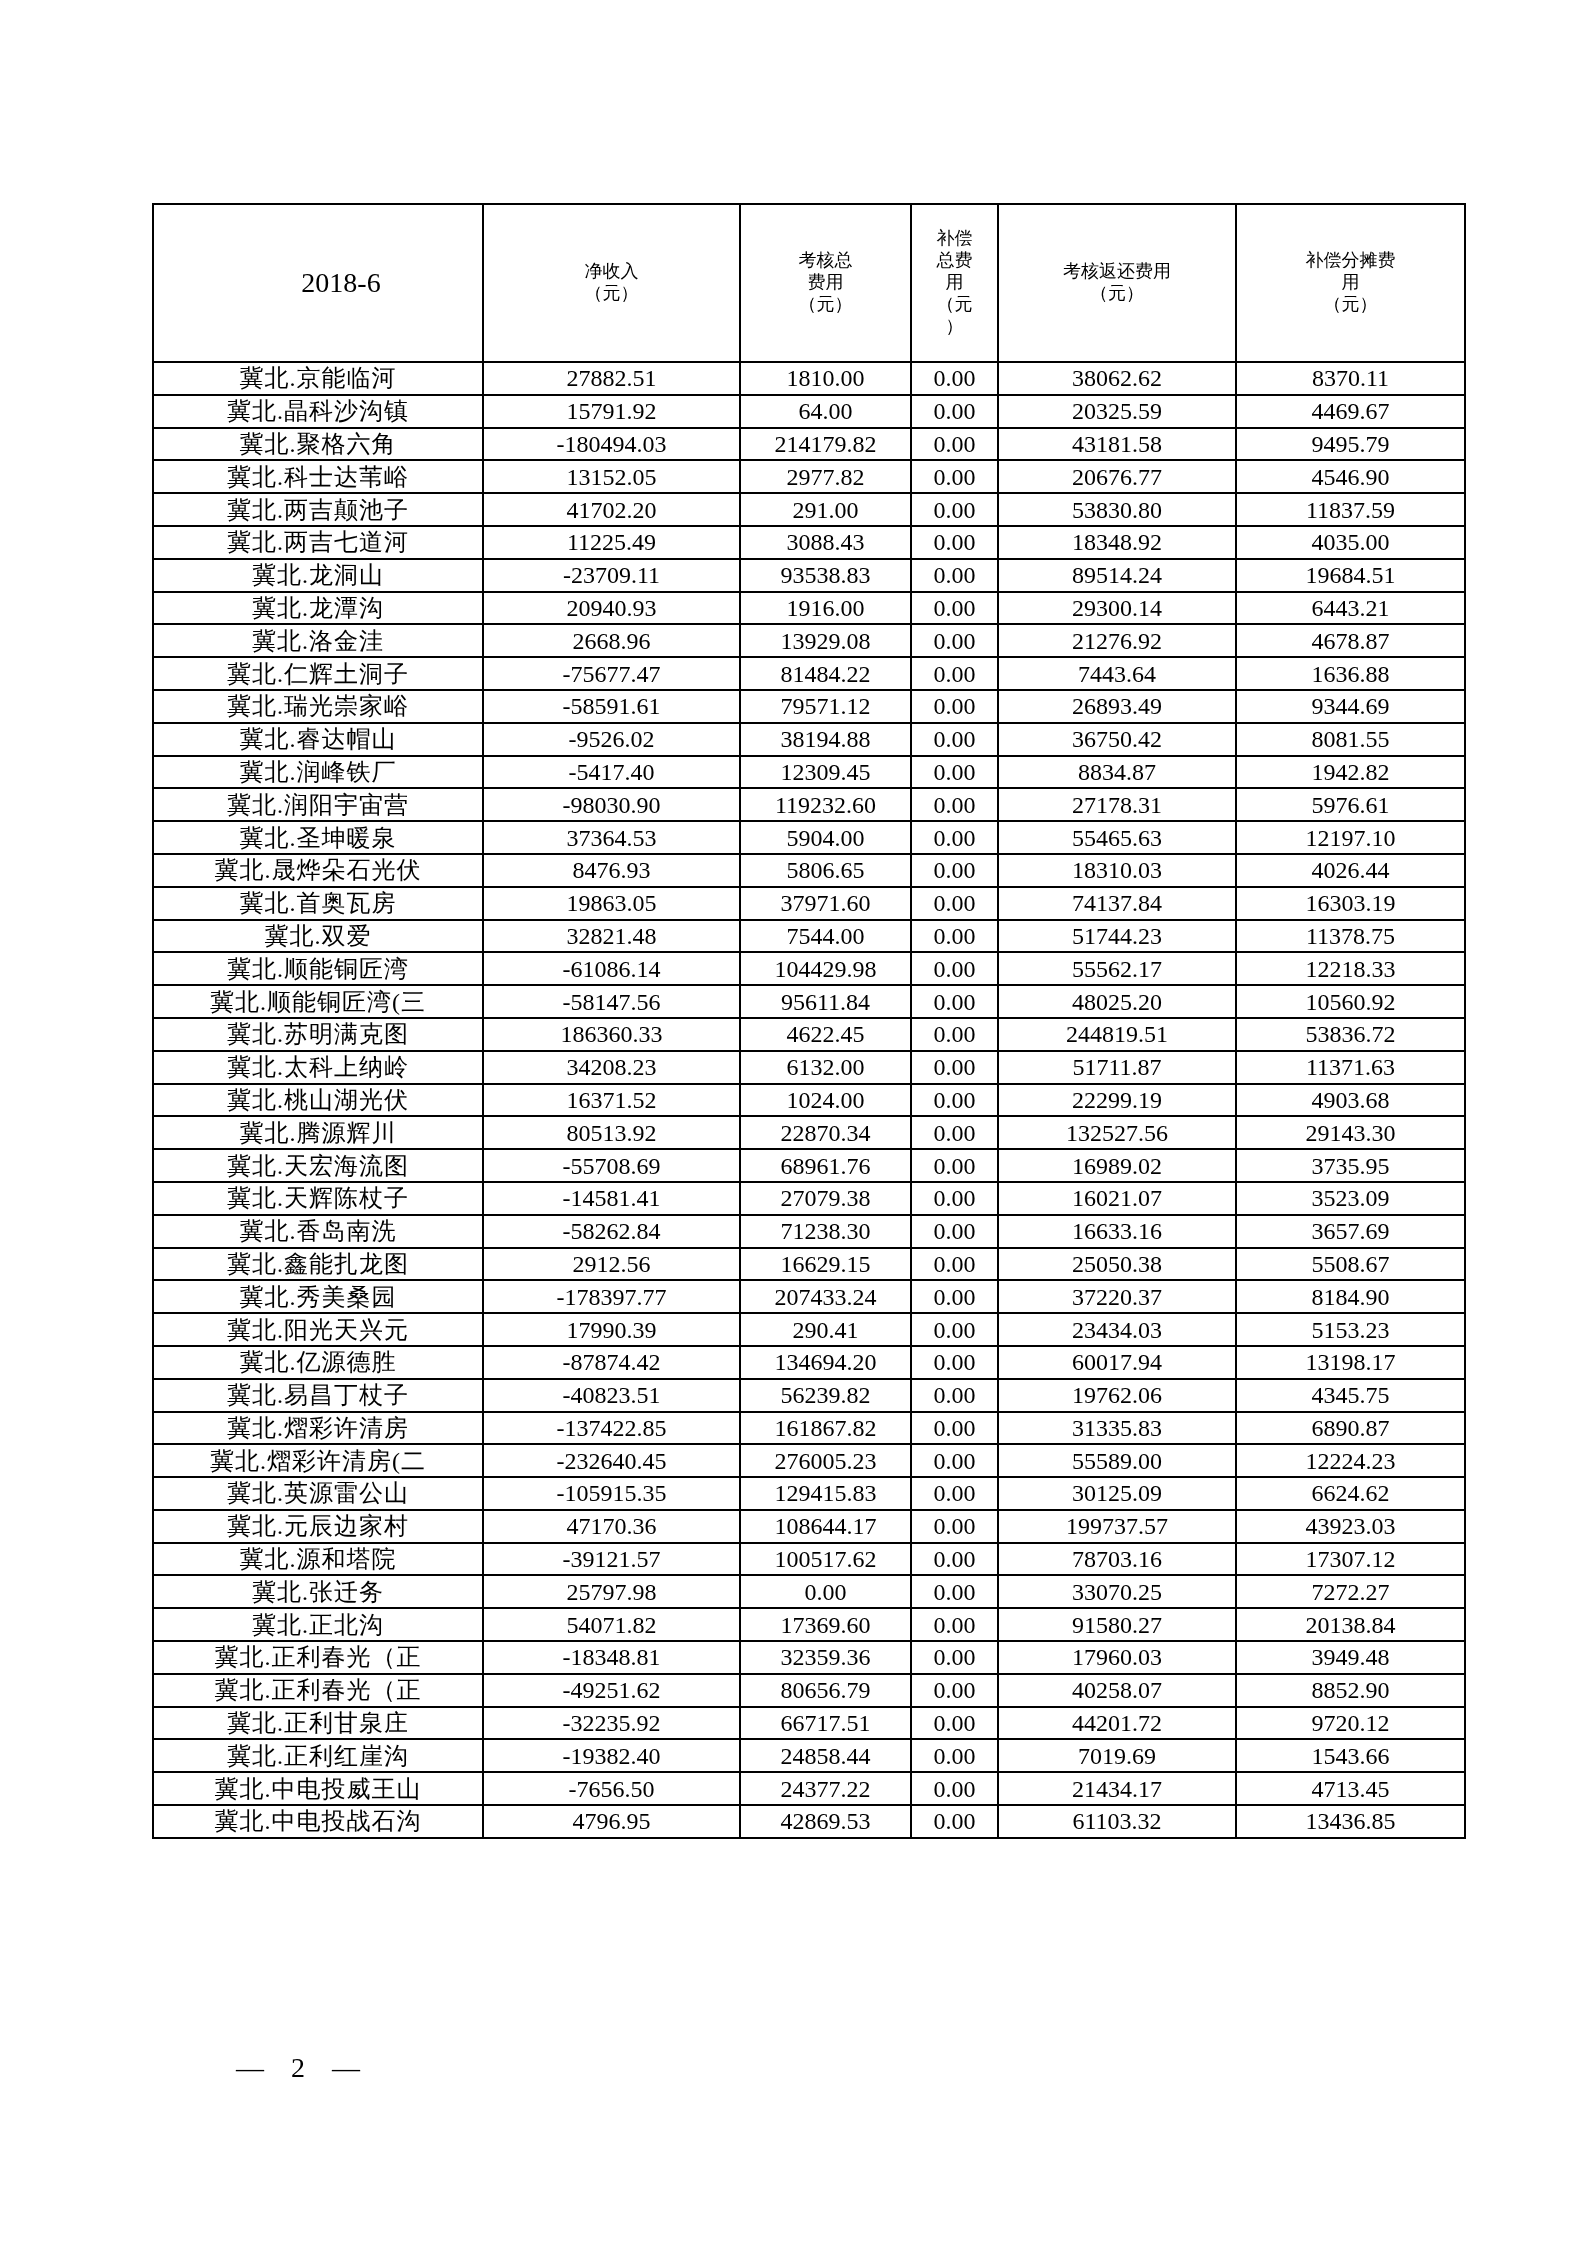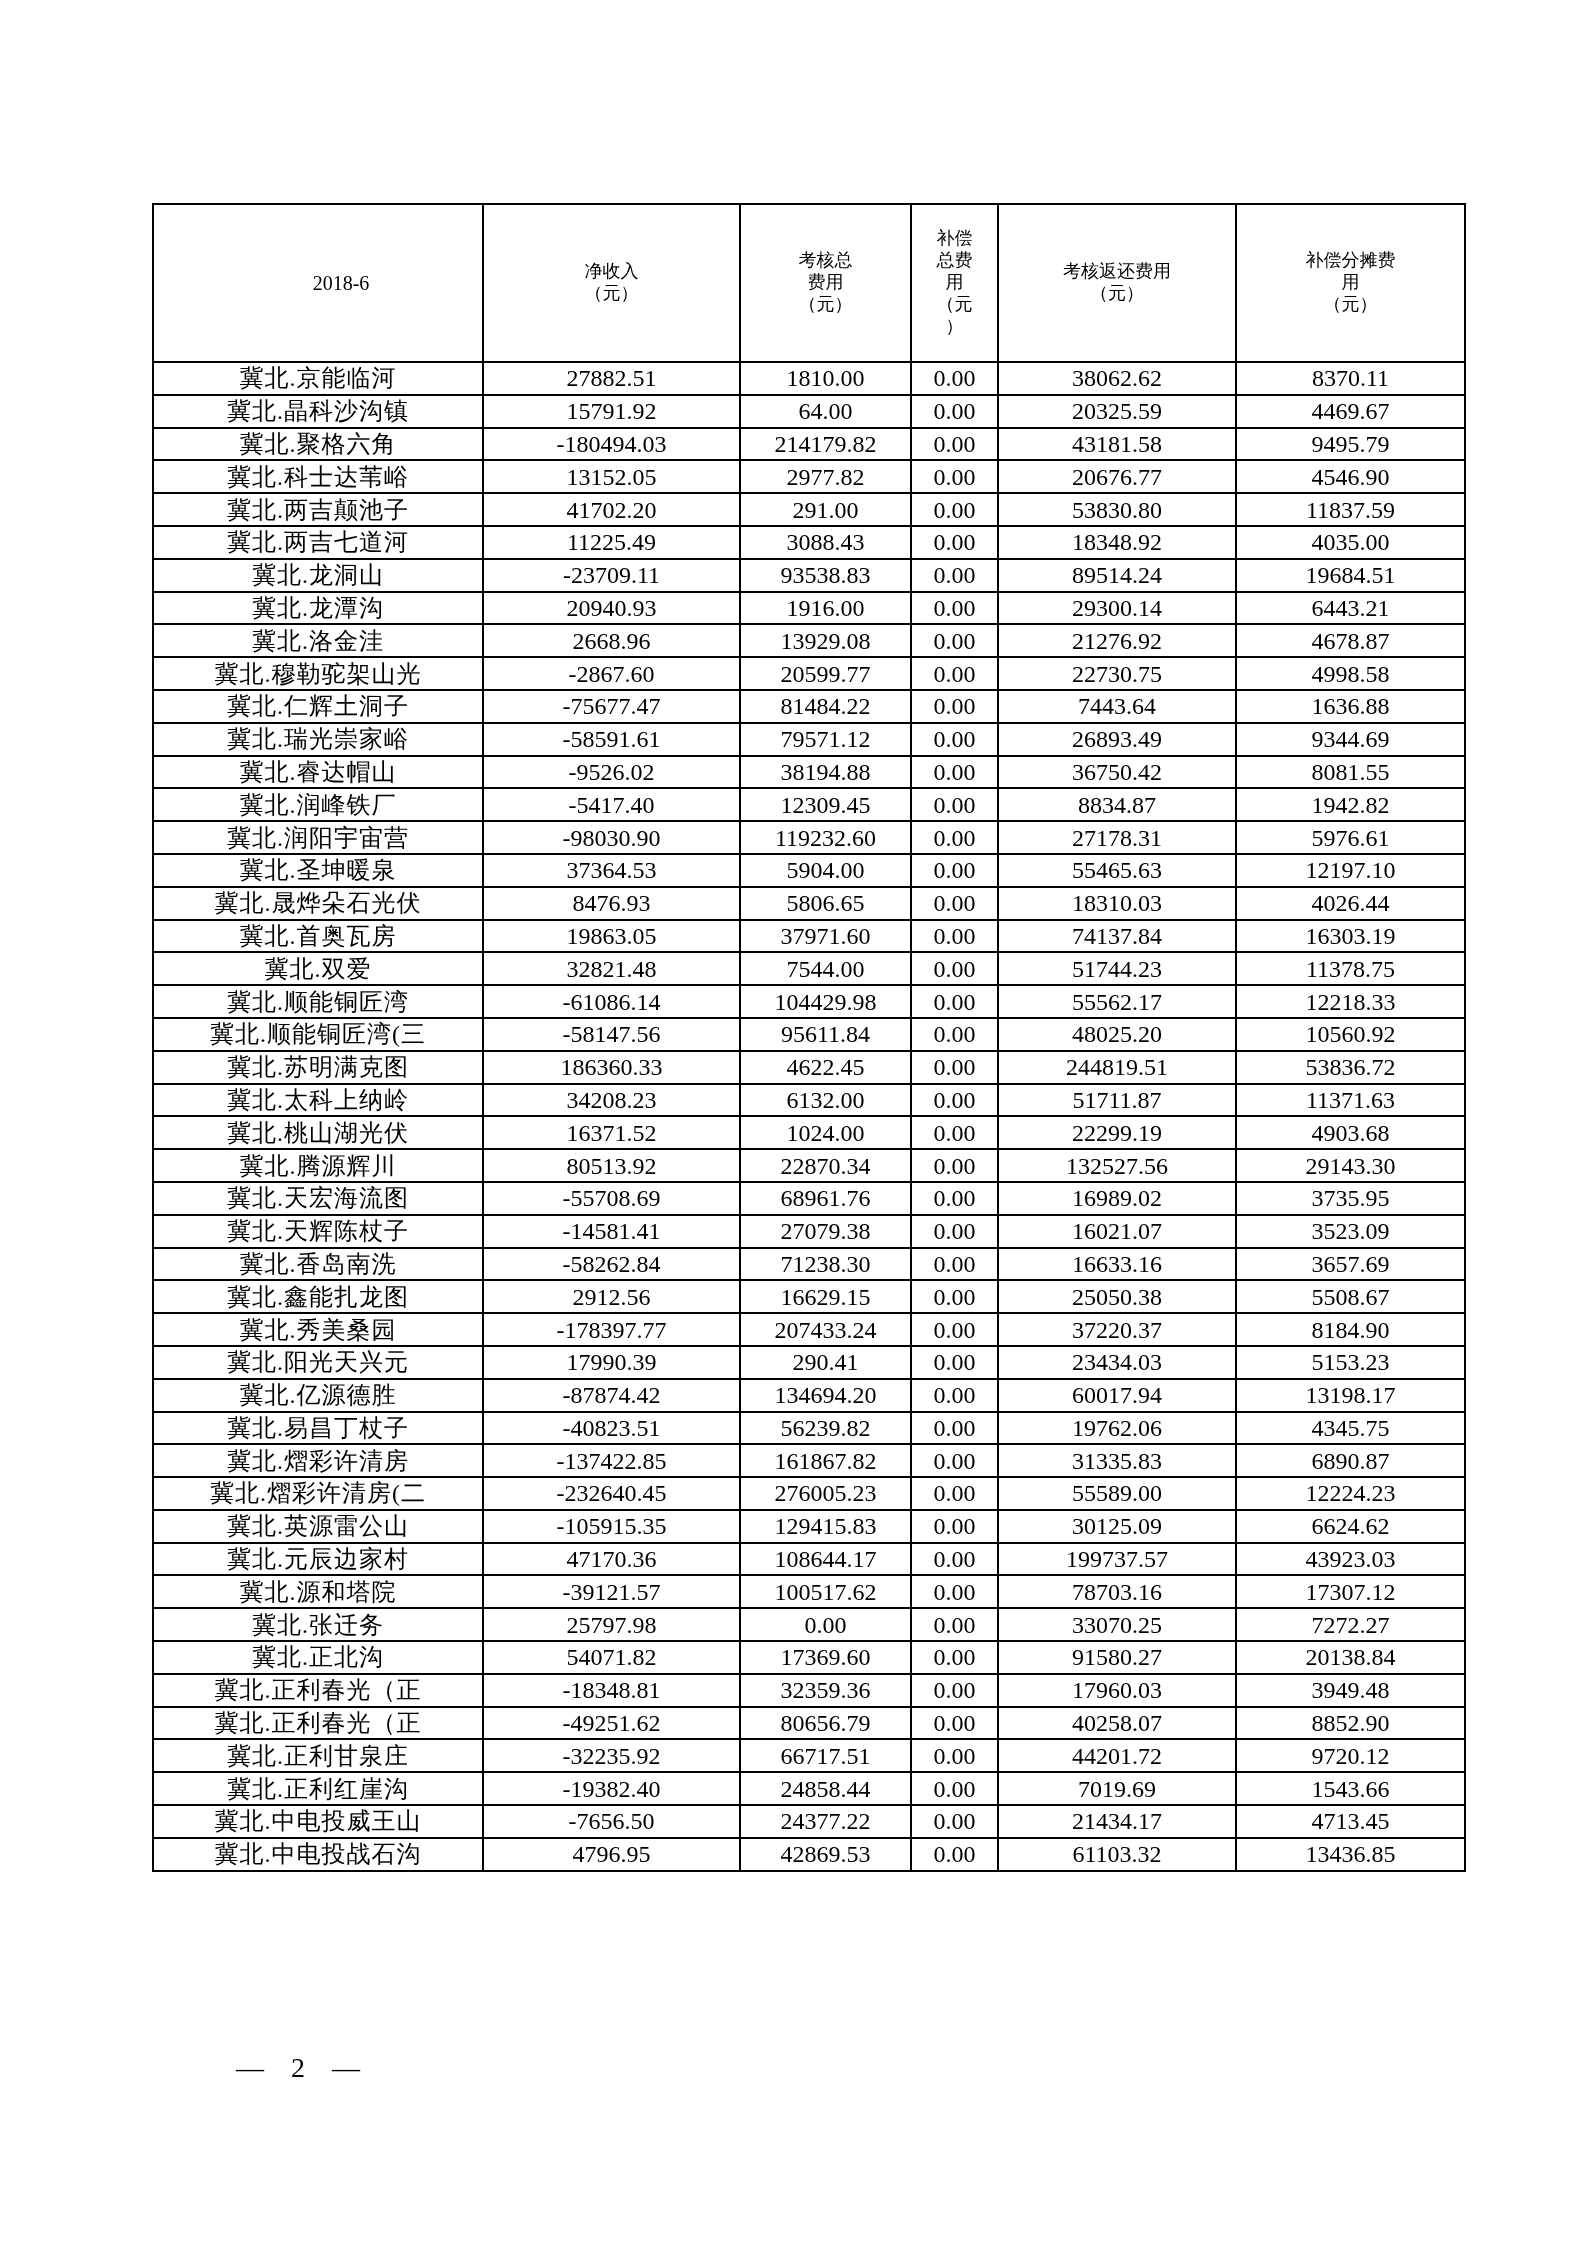--- a/index.html
+++ b/index.html
@@ -33,21 +33,21 @@
     overflow: hidden;
   }
   table.fee-table thead th {
     height: 156px;
     font-weight: normal;
     font-size: 18px;
     line-height: 1.22;
     white-space: pre-line;
   }
   table.fee-table thead th.c-period {
-    font-size: 20px;
+    font-size: 28px;
     padding-left: 46px;
   }
   table.fee-table tbody td {
     height: 30.8px;
     font-size: 24px;
     line-height: 1;
     white-space: nowrap;
   }
   table.fee-table tbody td.name-cell {
     letter-spacing: 1px;
@@ -162,28 +162,20 @@
     </tr>
         <tr>
       <td class="name-cell">冀北.洛金洼</td>
       <td>2668.96</td>
       <td>13929.08</td>
       <td>0.00</td>
       <td>21276.92</td>
       <td>4678.87</td>
     </tr>
         <tr>
-      <td class="name-cell">冀北.穆勒驼架山光</td>
-      <td>-2867.60</td>
-      <td>20599.77</td>
-      <td>0.00</td>
-      <td>22730.75</td>
-      <td>4998.58</td>
-    </tr>
-        <tr>
       <td class="name-cell">冀北.仁辉土洞子</td>
       <td>-75677.47</td>
       <td>81484.22</td>
       <td>0.00</td>
       <td>7443.64</td>
       <td>1636.88</td>
     </tr>
         <tr>
       <td class="name-cell">冀北.瑞光崇家峪</td>
       <td>-58591.61</td>

